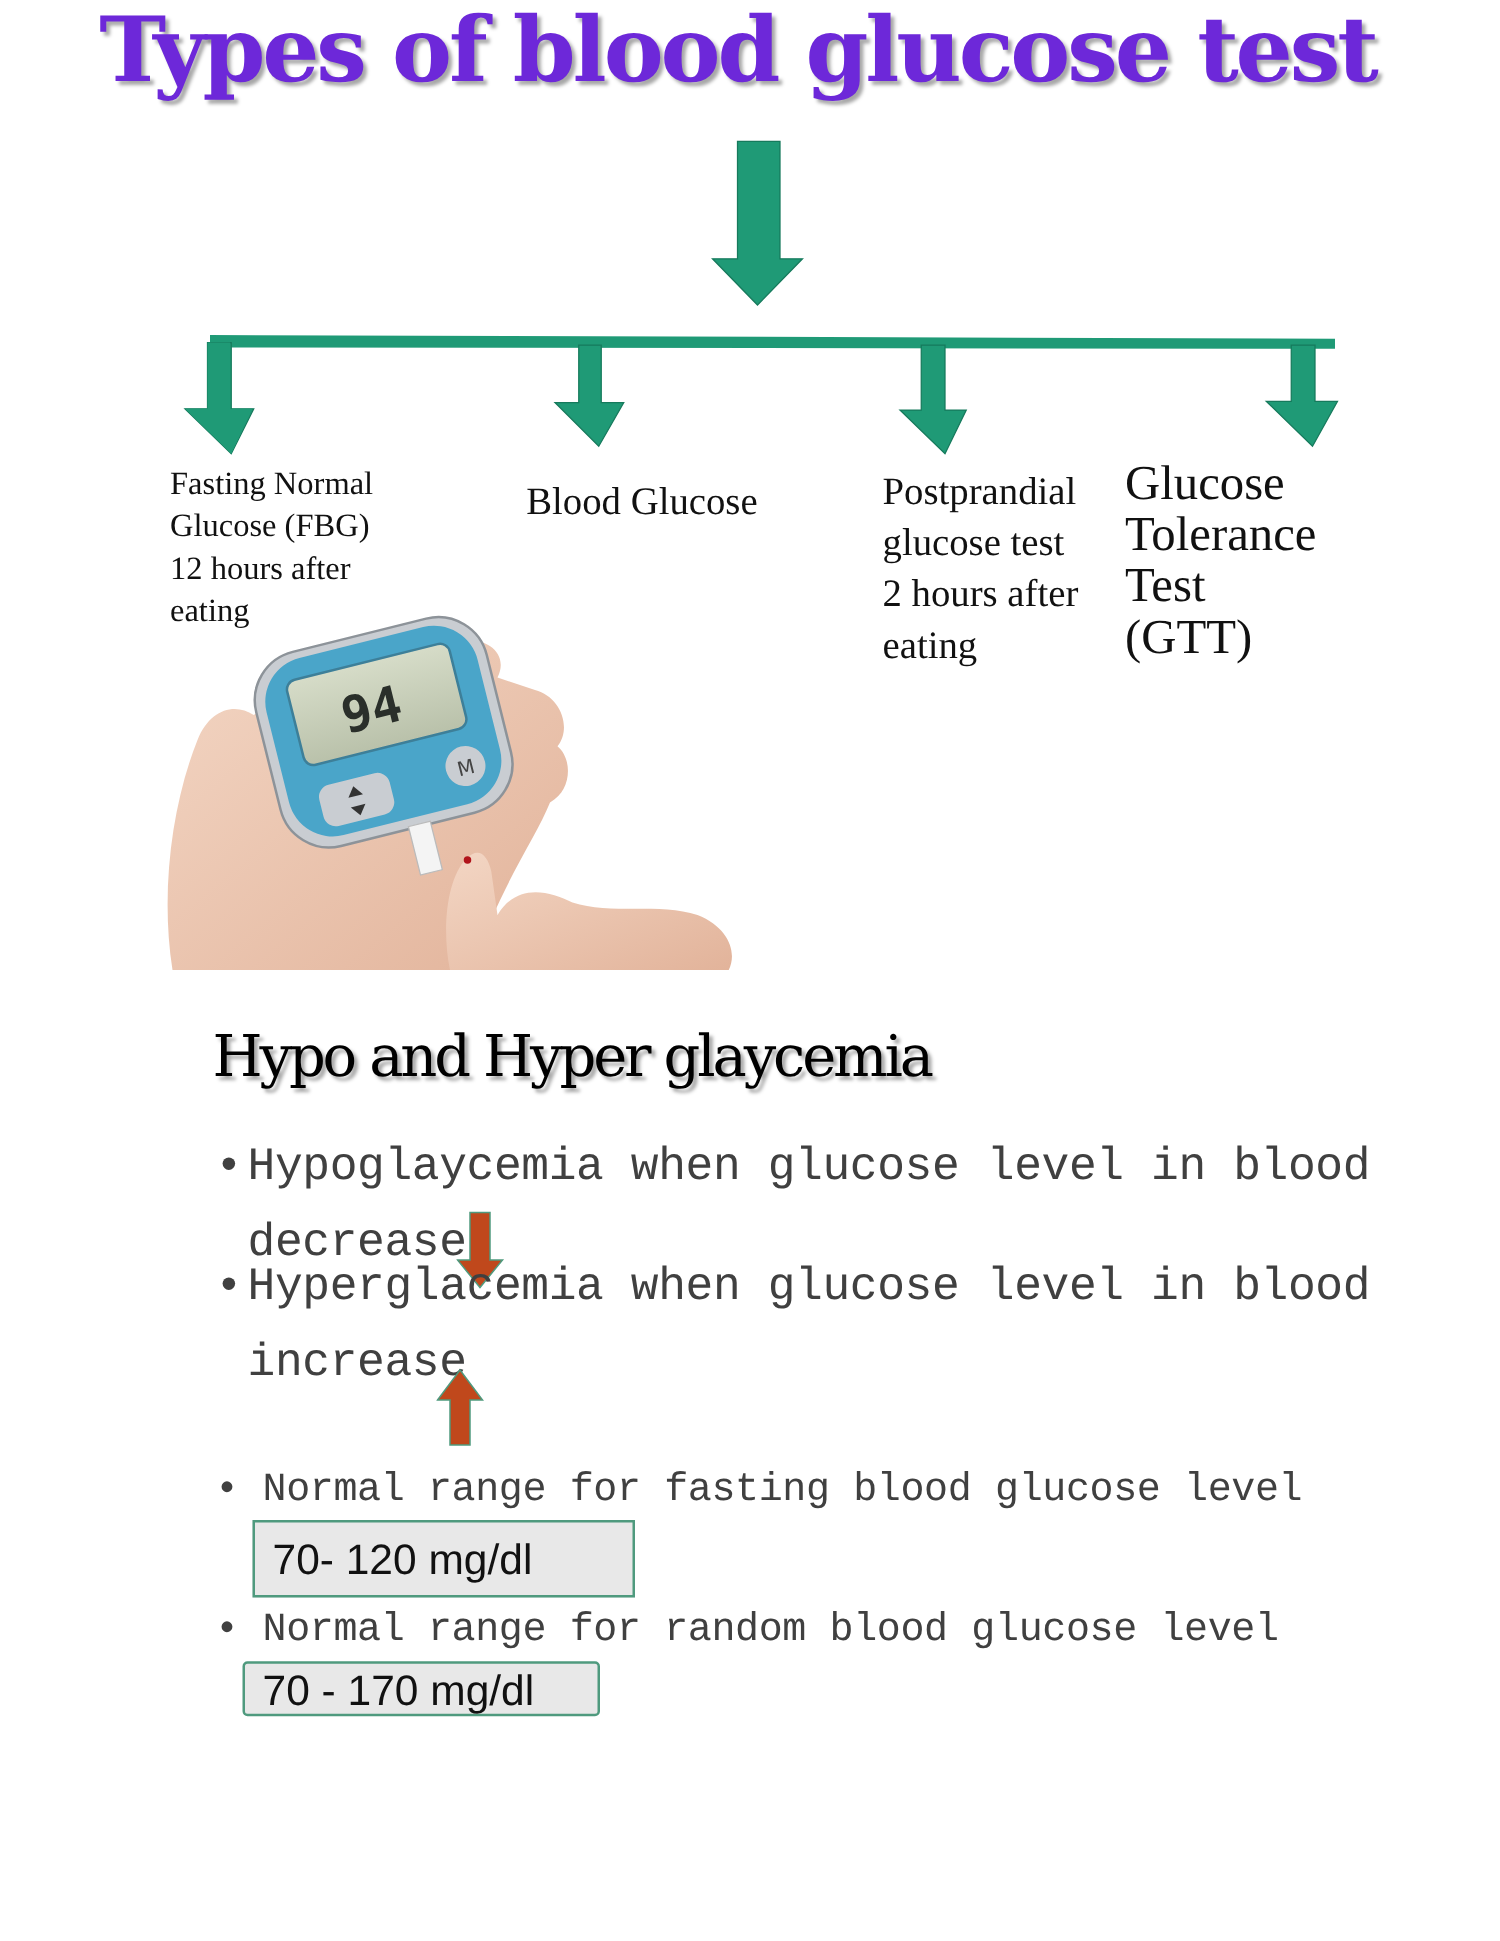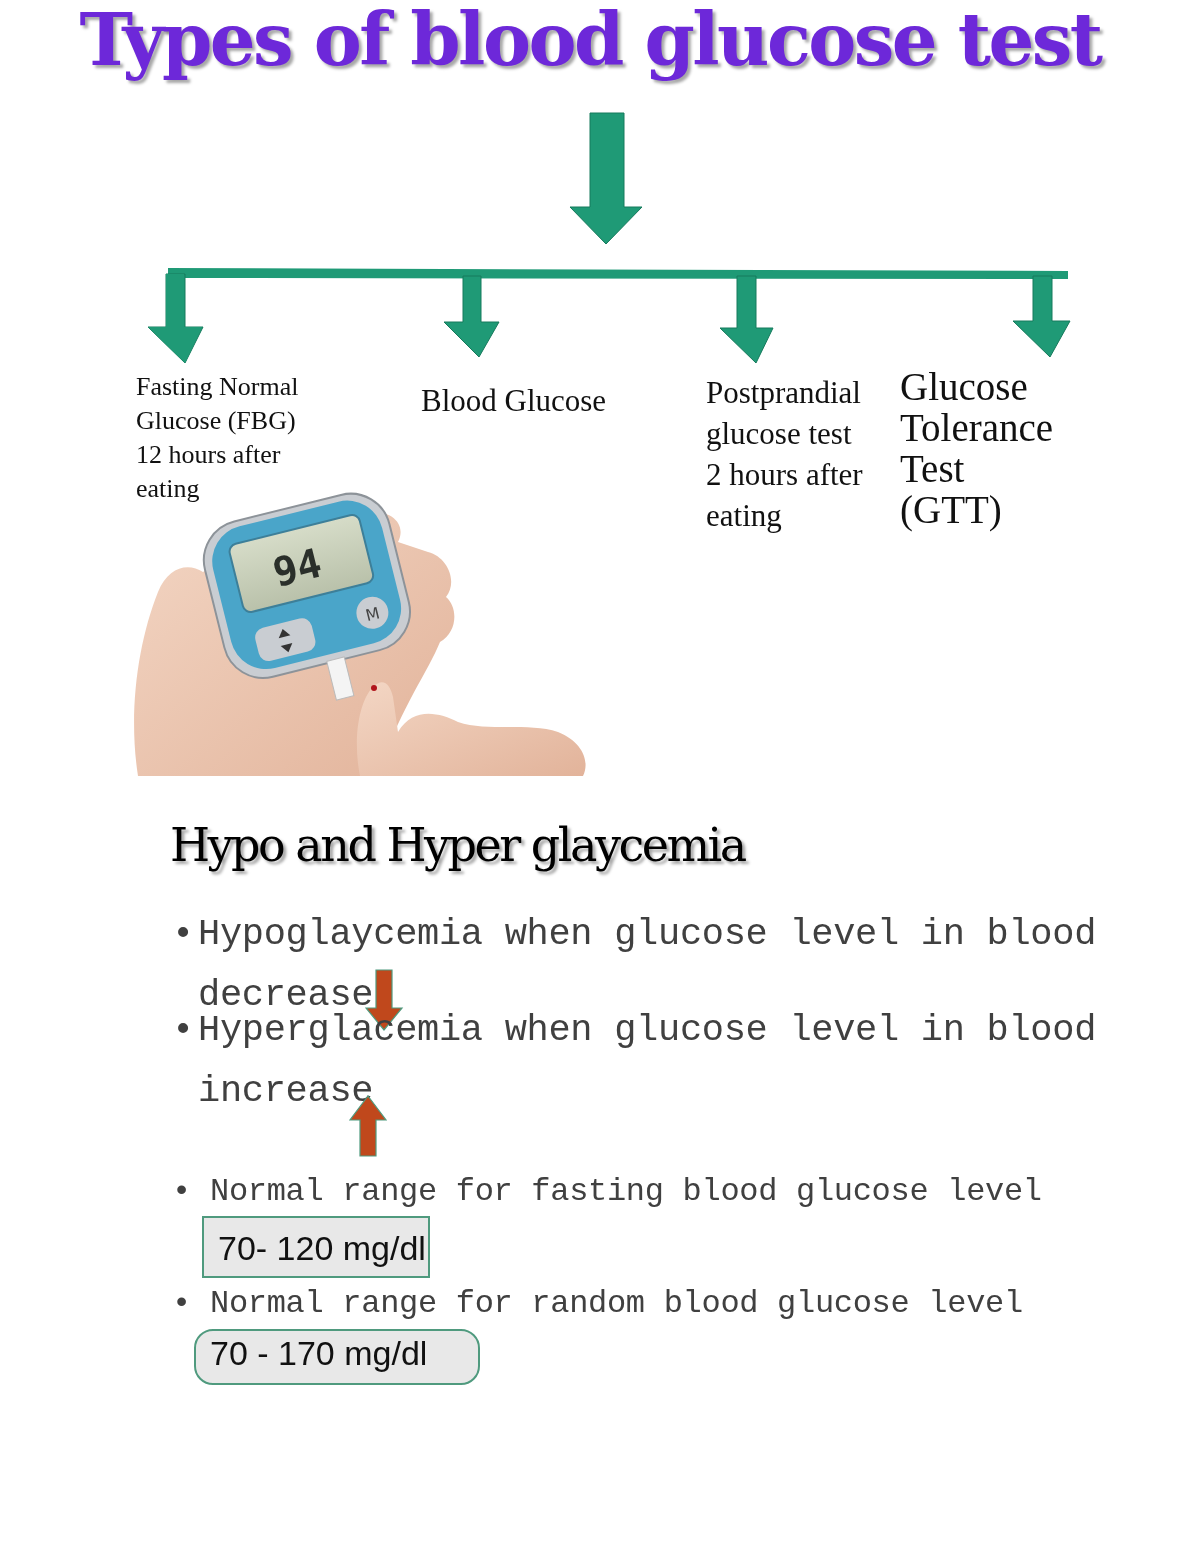--- a/index.html
+++ b/index.html
@@ -130,18 +130,18 @@
   <span style="display:inline-block; width:26px;">•</span><span>Hyperglacemia when glucose level in blood</span><br>
   <span style="display:inline-block; width:26px;"></span><span>increase</span>
 </div>
 <svg class="abs" style="left:349px; top:1094px;" width="40" height="64">
   <polygon points="19,2 37,26 27,26 27,62 11,62 11,26 1,26" fill="#c0481c" stroke="#4f9a7e" stroke-width="1.2"></polygon>
 </svg>
 
 <div class="abs bullet-text b-small" style="left:172px; top:1172px;">
   <span style="display:inline-block; width:38px;">•</span><span>Normal range for fasting blood glucose level</span>
 </div>
-<div class="range-box" style="left:202px; top:1216px; width:228px; height:62px; padding:8px 0 0 14px;">70- 120 mg/dl</div>
+<div class="range-box" style="left:202px; top:1216px; width:306px; height:62px; padding:8px 0 0 14px;">70- 120 mg/dl</div>
 
 <div class="abs bullet-text b-small" style="left:172px; top:1284px;">
   <span style="display:inline-block; width:38px;">•</span><span>Normal range for random blood glucose level</span>
 </div>
-<div class="range-box" style="left:194px; top:1329px; width:286px; height:56px; padding:0 0 0 14px; border-radius:19px;">70 - 170 mg/dl</div>
+<div class="range-box" style="left:194px; top:1329px; width:286px; height:44px; padding:0 0 0 14px; border-radius:4px;">70 - 170 mg/dl</div>
 
 </body></html>

